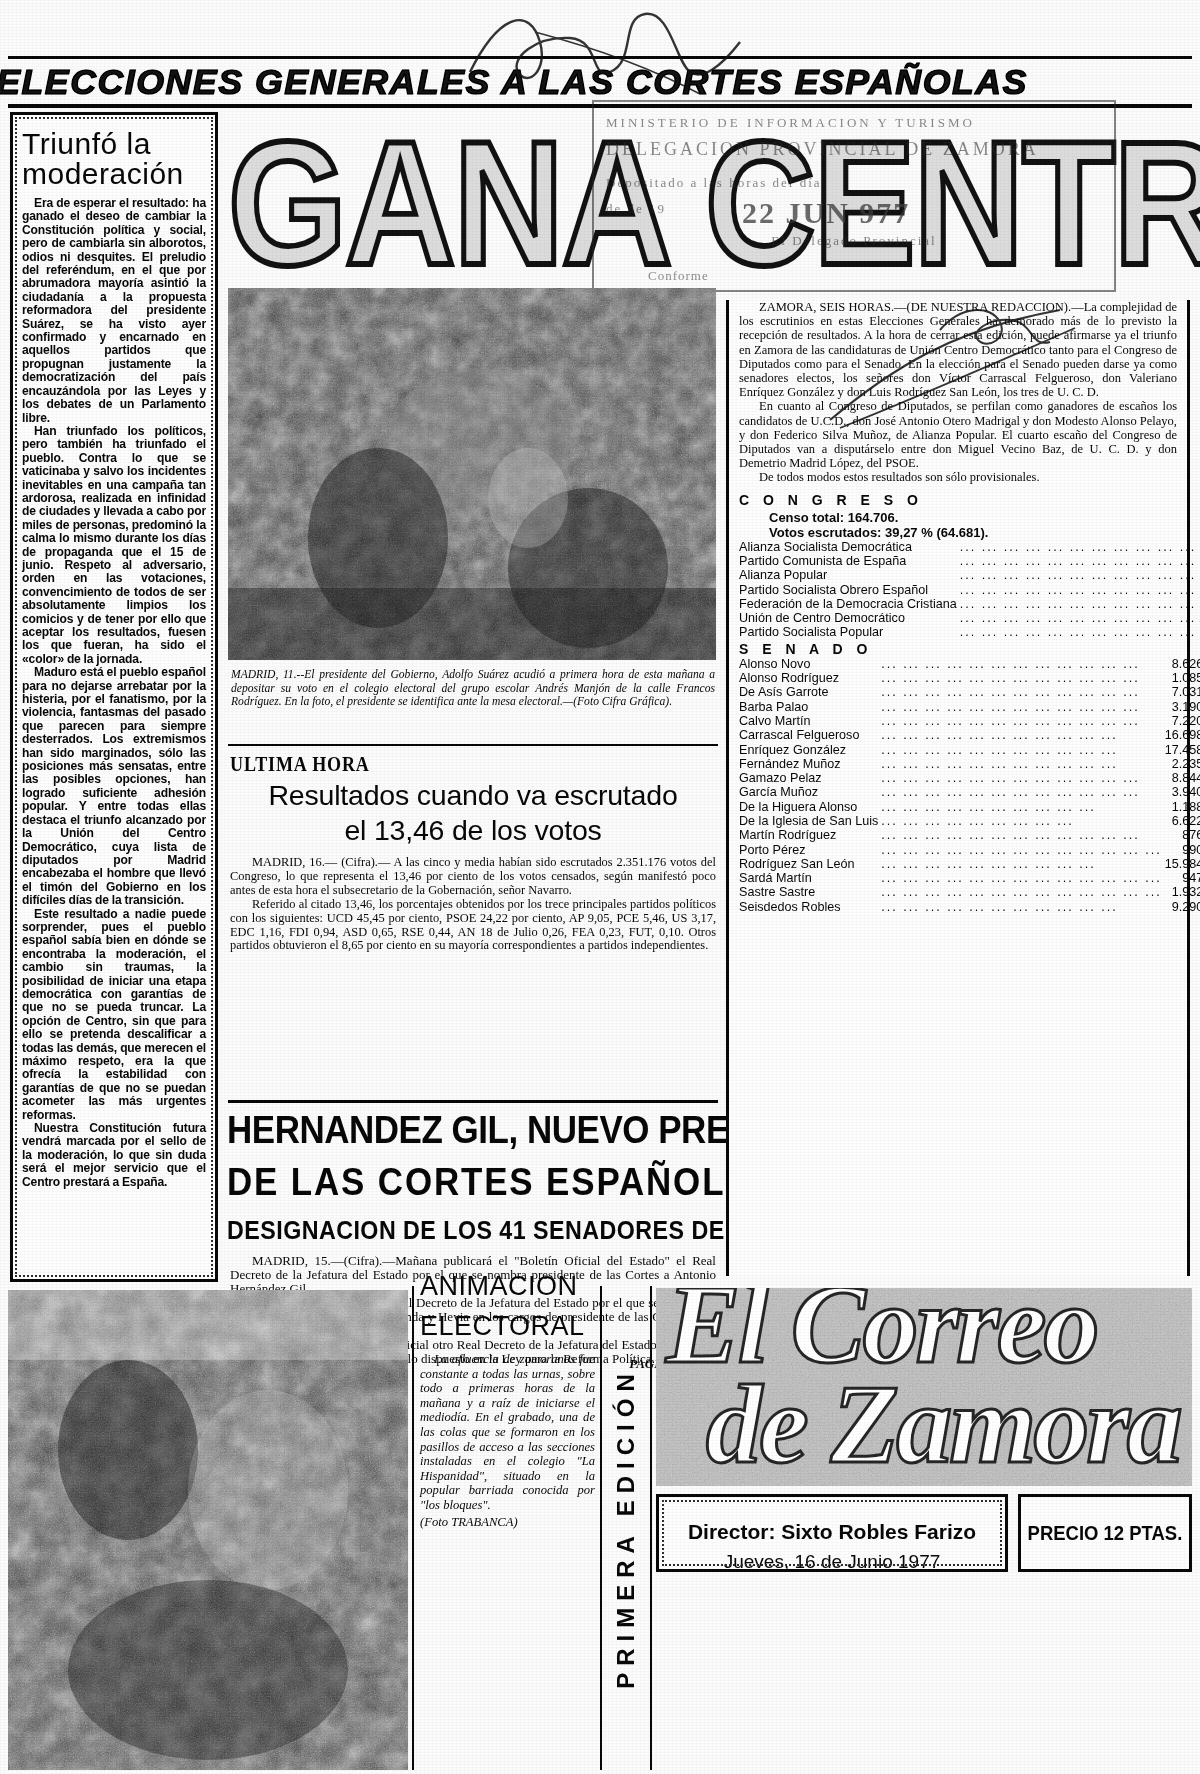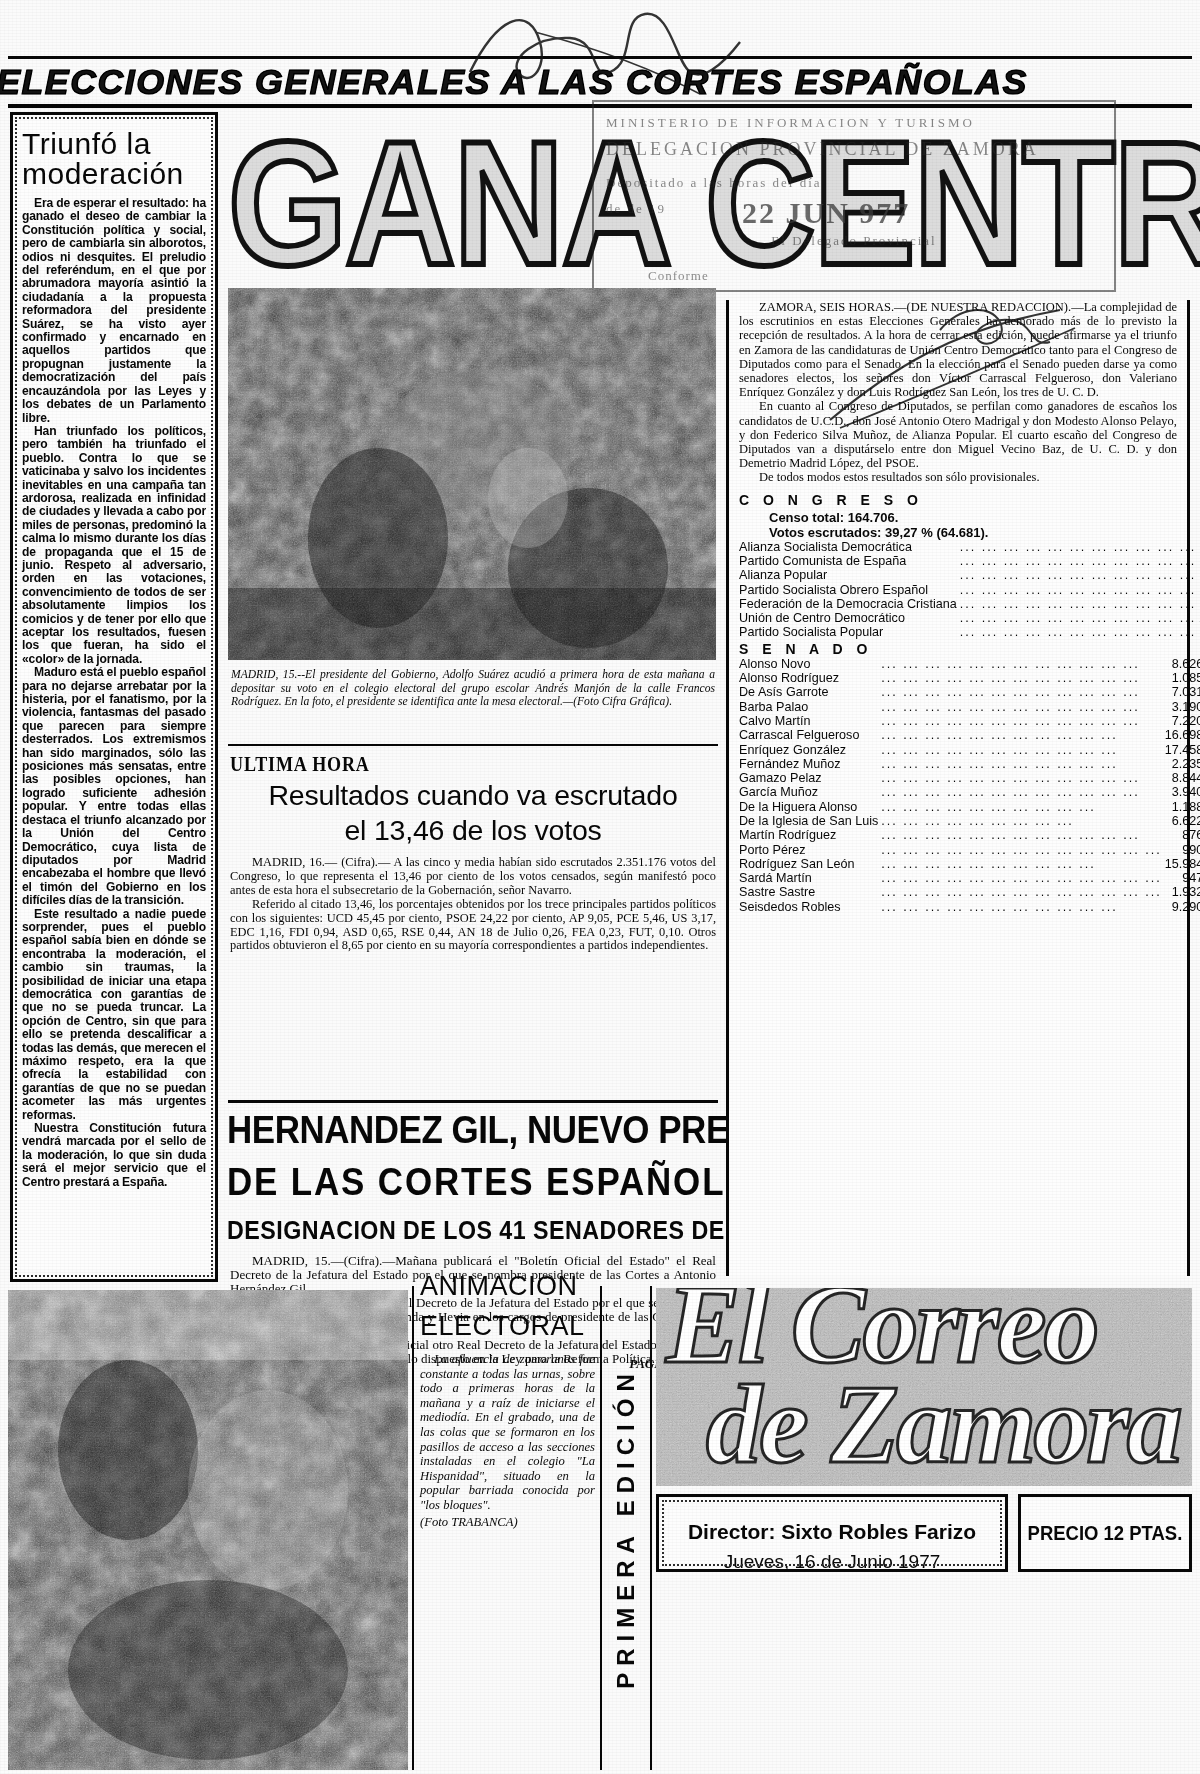--- a/index.html
+++ b/index.html
@@ -312,21 +312,21 @@
       <rect width="488" height="372" filter="url(#gr2)" opacity="0.85"></rect>
       <rect width="488" height="372" filter="url(#gr1)" opacity="0.45"></rect>
       <ellipse cx="250" cy="150" rx="90" ry="70" fill="#8d8d8d" opacity="0.35"></ellipse>
       <ellipse cx="150" cy="250" rx="70" ry="90" fill="#1d1d1d" opacity="0.55"></ellipse>
       <ellipse cx="360" cy="280" rx="80" ry="80" fill="#171717" opacity="0.5"></ellipse>
       <ellipse cx="300" cy="210" rx="40" ry="50" fill="#c9c9c9" opacity="0.3"></ellipse>
       <rect x="0" y="300" width="488" height="72" fill="#121212" opacity="0.45"></rect>
       <rect width="488" height="372" filter="url(#gr1)" opacity="0.3"></rect>
     </svg>
   </div>
-  <div class="caption">MADRID, 15.--El presidente del Gobierno, Adolfo Suárez acudió a primera hora de esta mañana a depositar su voto en el colegio electoral del grupo escolar Andrés Manjón de la calle Francos Rodríguez. En la foto, el presidente se identifica ante la mesa electoral.—(Foto Cifra Gráfica).</div>
+  <div class="caption">MADRID, 11.--El presidente del Gobierno, Adolfo Suárez acudió a primera hora de esta mañana a depositar su voto en el colegio electoral del grupo escolar Andrés Manjón de la calle Francos Rodríguez. En la foto, el presidente se identifica ante la mesa electoral.—(Foto Cifra Gráfica).</div>
 
   <div class="rule-blk" style="left:228px;top:744px;width:490px;height:2px;"></div>
   <div class="ultima">ULTIMA  HORA</div>
   <div class="uh-head">
     <div>Resultados cuando va escrutado</div>
     <div>el 13,46 de los votos</div>
   </div>
   <div class="uh-body">
     <p>MADRID, 16.— (Cifra).— A las cinco y media habían sido escrutados 2.351.176 votos del Congreso, lo que representa el 13,46 por ciento de los votos censados, según manifestó poco antes de esta hora el subsecretario de la Gobernación, señor Navarro.</p>
     <p>Referido al citado 13,46, los porcentajes obtenidos por los trece principales partidos políticos con los siguientes: UCD 45,45 por ciento, PSOE 24,22 por ciento, AP 9,05, PCE 5,46, US 3,17, EDC 1,16, FDI 0,94, ASD 0,65, RSE 0,44, AN 18 de Julio 0,26, FEA 0,23, FUT, 0,10. Otros partidos obtuvieron el 8,65 por ciento en su mayoría correspondientes a partidos independientes.</p>

